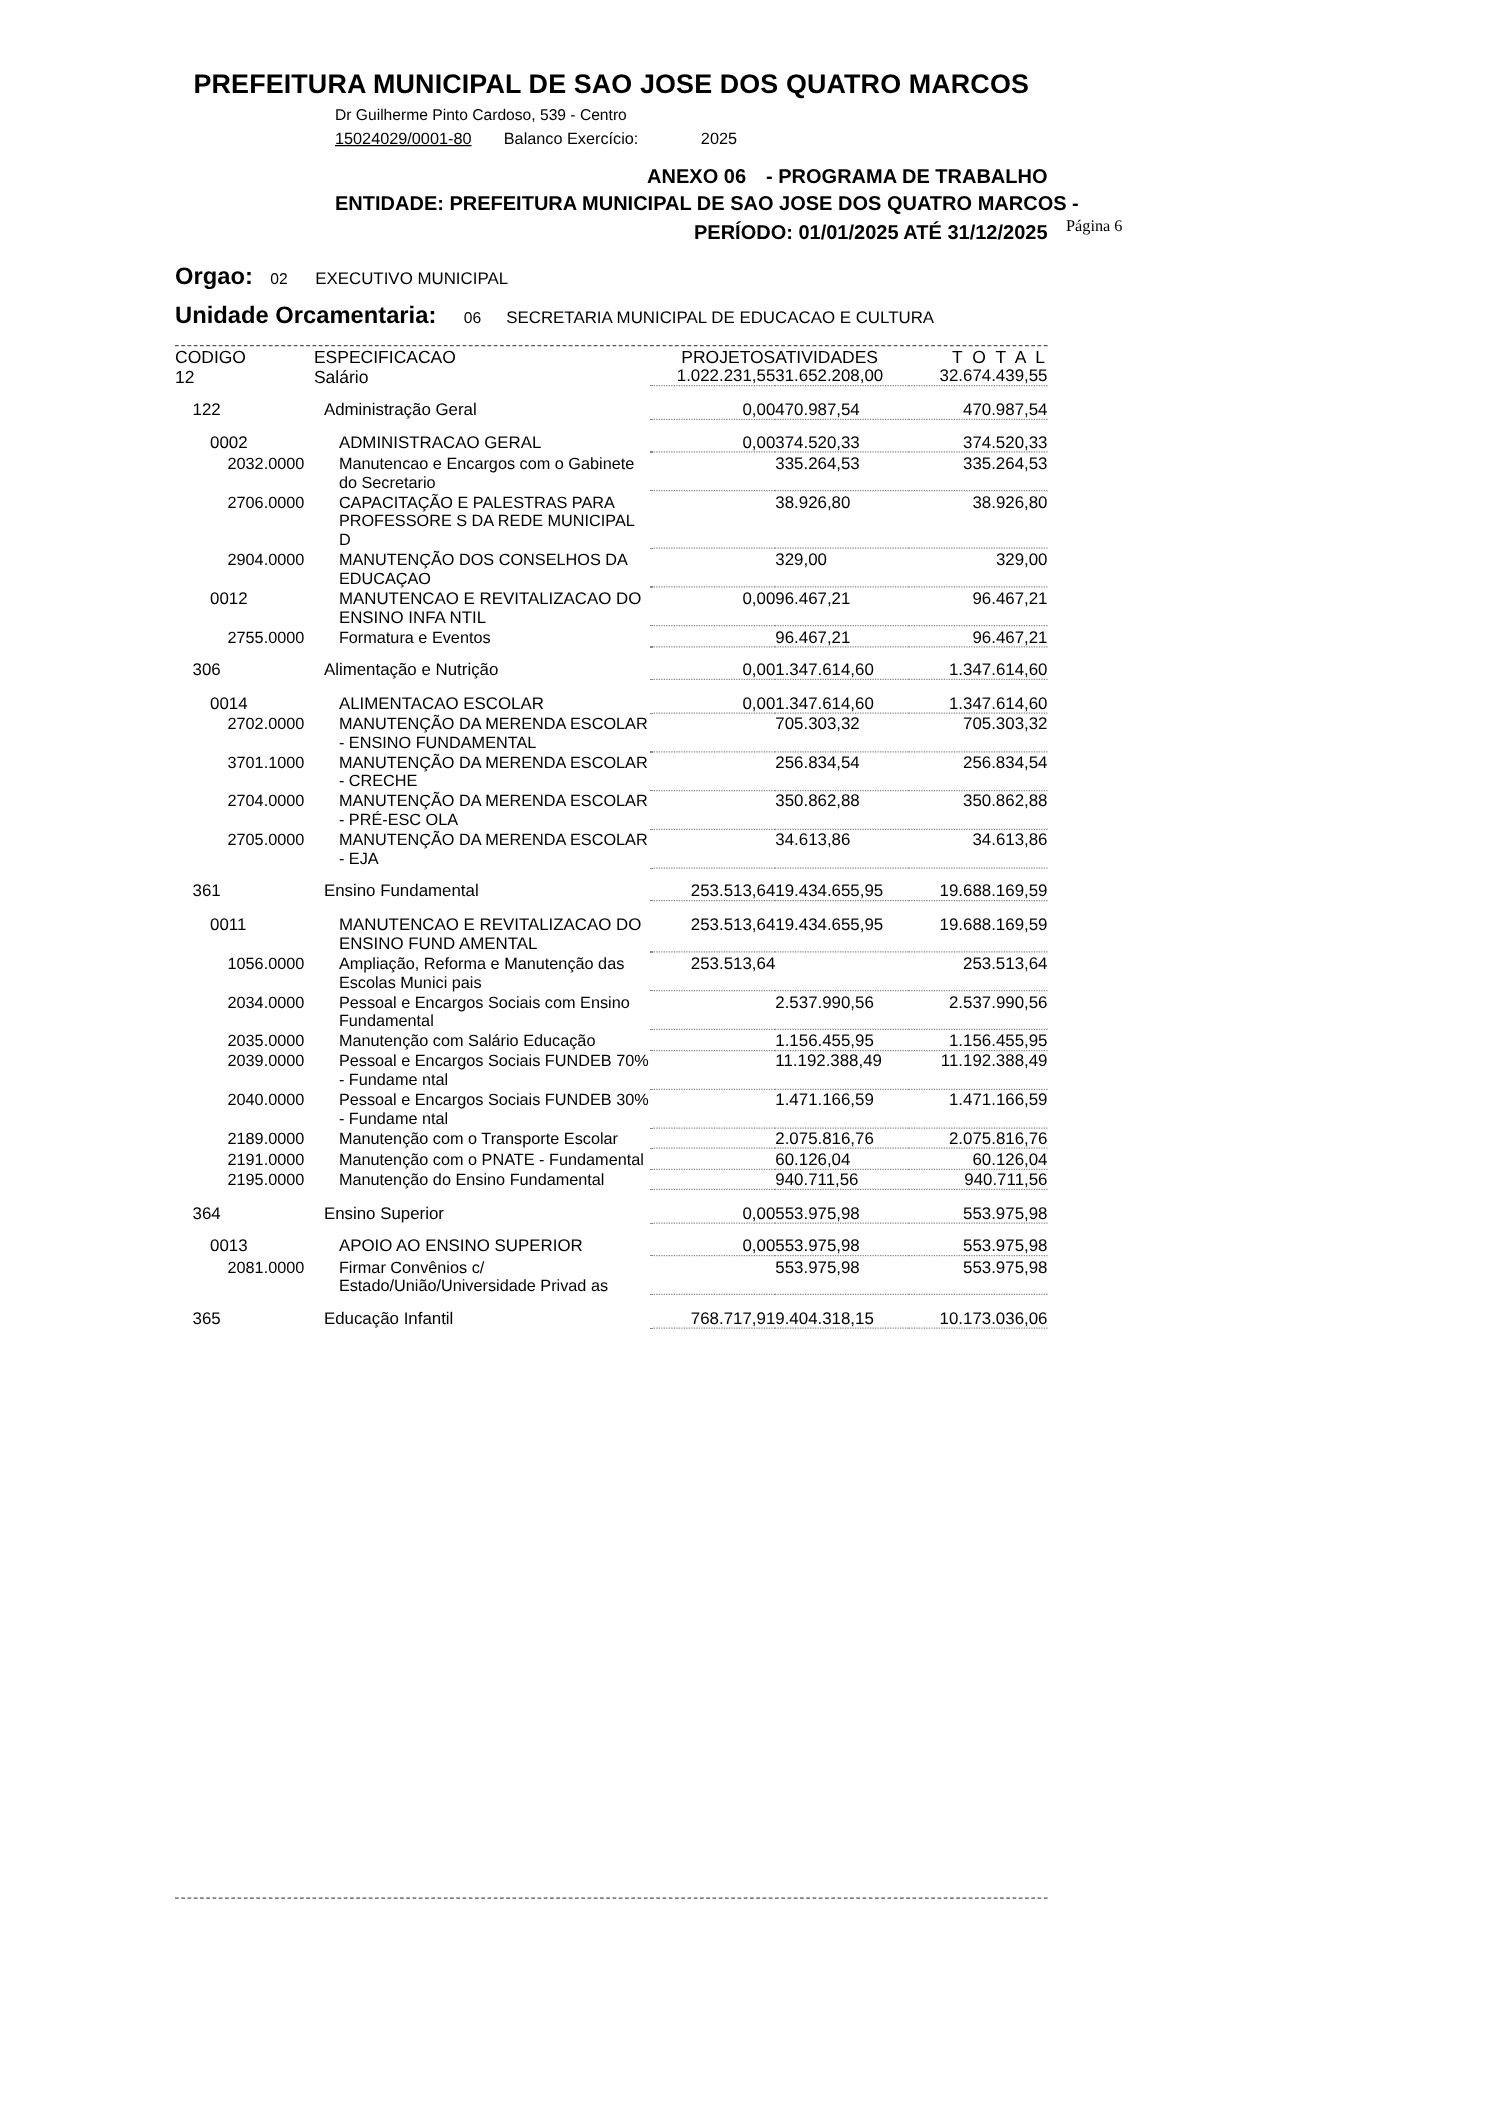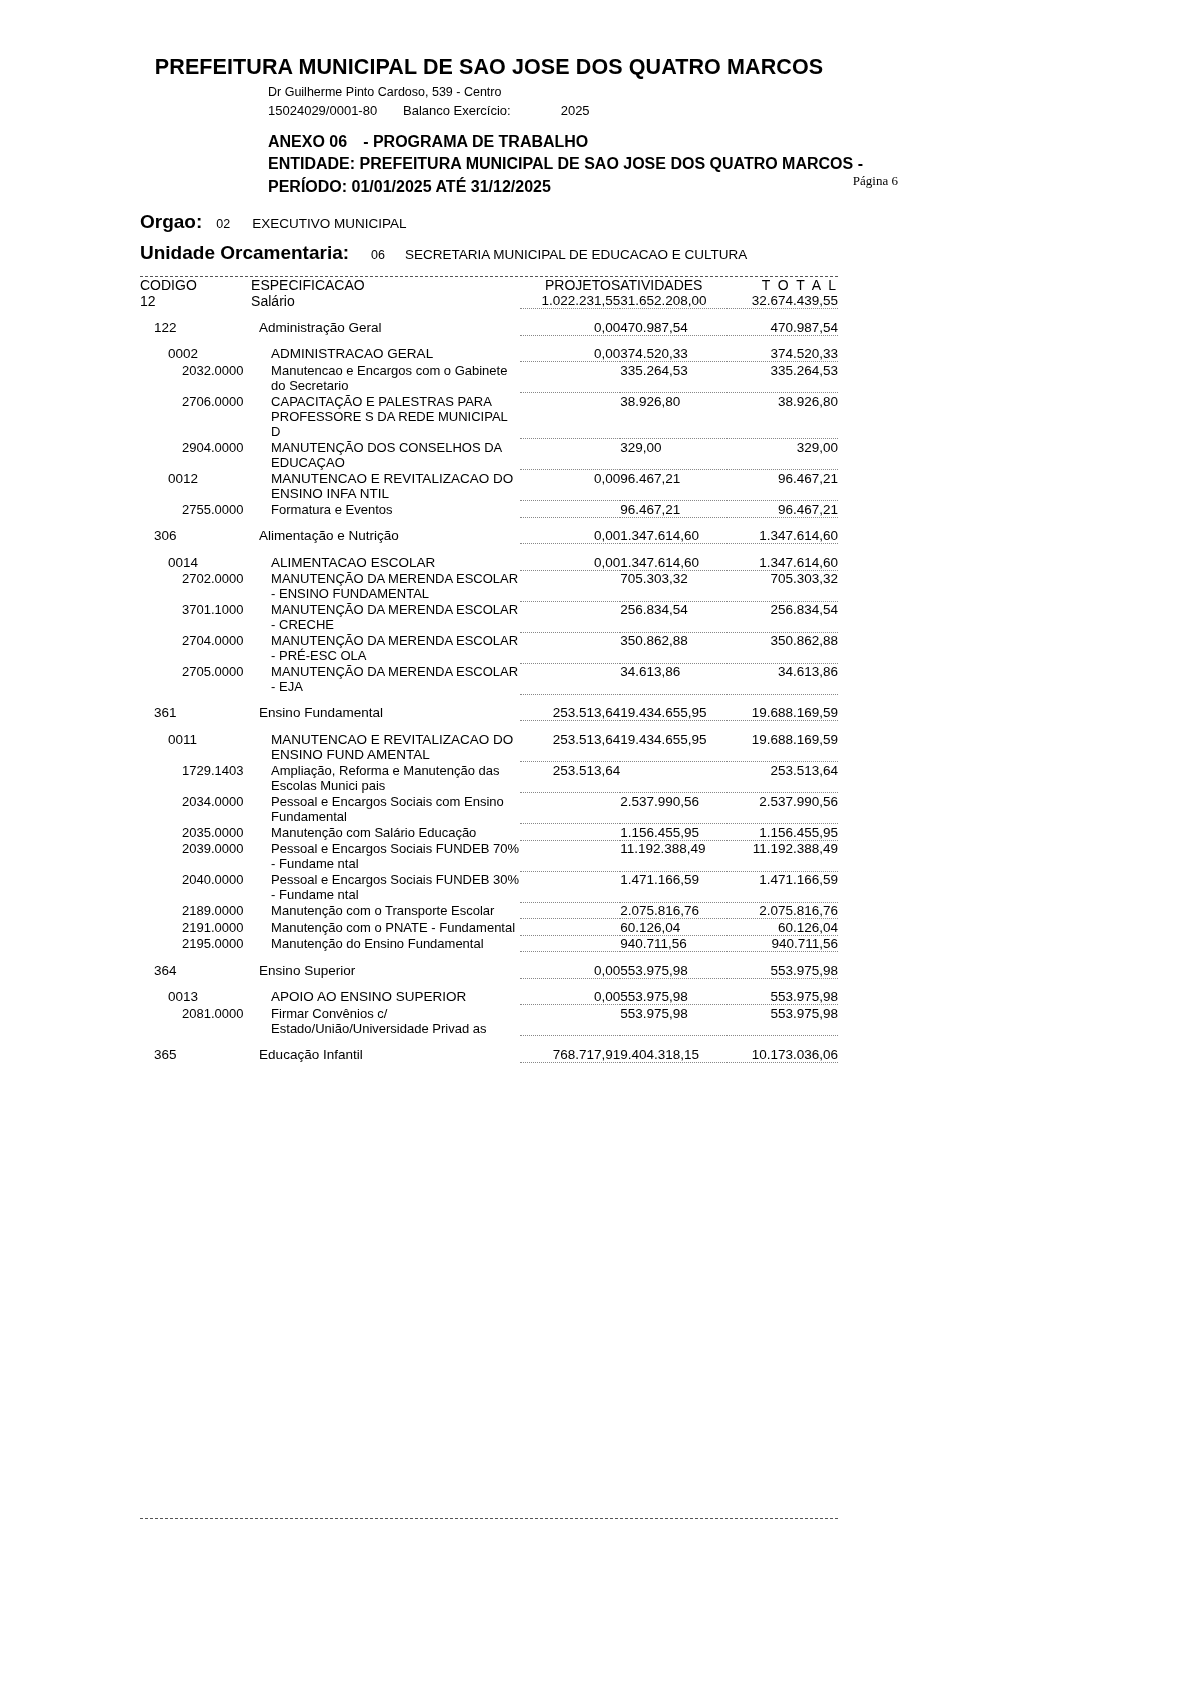--- a/index.html
+++ b/index.html
@@ -35,33 +35,34 @@
     font-size: 12.5px;
     margin-left: 128px;
     line-height: 1.45;
   }
   .hdr-cnpj-row {
     display: flex;
     margin-left: 128px;
     font-size: 13px;
     line-height: 1.5;
   }
-  .hdr-cnpj { width: 135px; }
+  .hdr-cnpj { width: 135px; text-decoration: underline; }
   .hdr-bal-label { margin-right: 50px; }
 
   .anexo-block {
     margin-left: 128px;
     margin-top: 10px;
     position: relative;
   }
   .anexo-line {
     font-size: 16px;
     font-weight: bold;
     line-height: 1.42;
     white-space: nowrap;
+    text-align: right;
   }
   .anexo-line .anexo-code { margin-right: 16px; }
   .pagina {
     position: absolute;
     right: -60px;
     top: 42px;
     font-size: 13px;
     font-weight: normal;
     font-family: Liberation Serif, serif;
   }
@@ -461,21 +462,21 @@
           <td class="col-total">19.688.169,59</td>
         </tr>
         <tr class="sep">
           <td></td>
           <td></td>
           <td class="line"></td>
           <td class="line"></td>
           <td class="line"></td>
         </tr>
         <tr class="row lvl-act">
-          <td class="cd">1729.1403</td>
+          <td class="cd">1056.0000</td>
           <td class="sp">Ampliação, Reforma e Manutenção das Escolas Munici pais</td>
           <td class="col-proj">253.513,64</td>
           <td class="col-ativ"></td>
           <td class="col-total">253.513,64</td>
         </tr>
         <tr class="sep">
           <td></td>
           <td></td>
           <td class="line"></td>
           <td class="line"></td>

